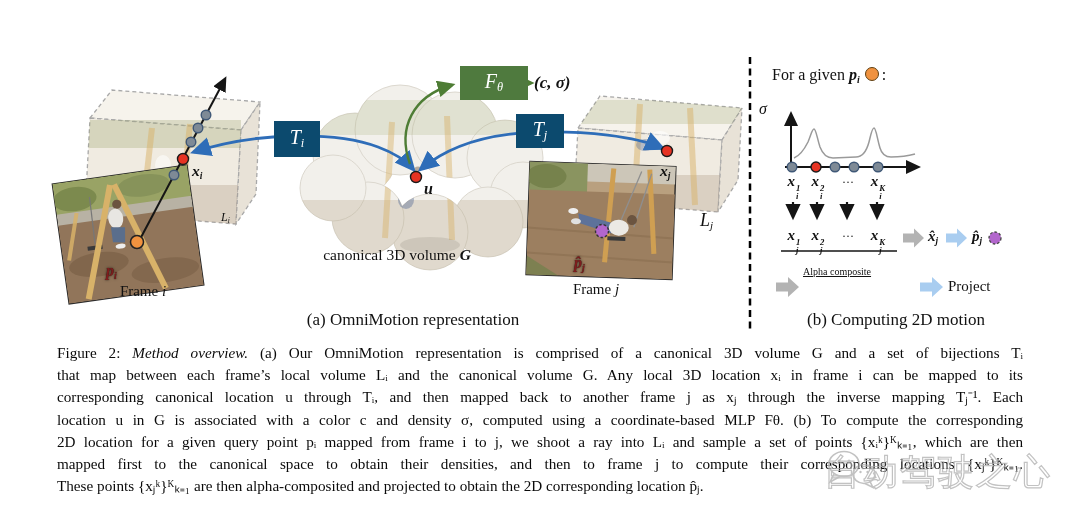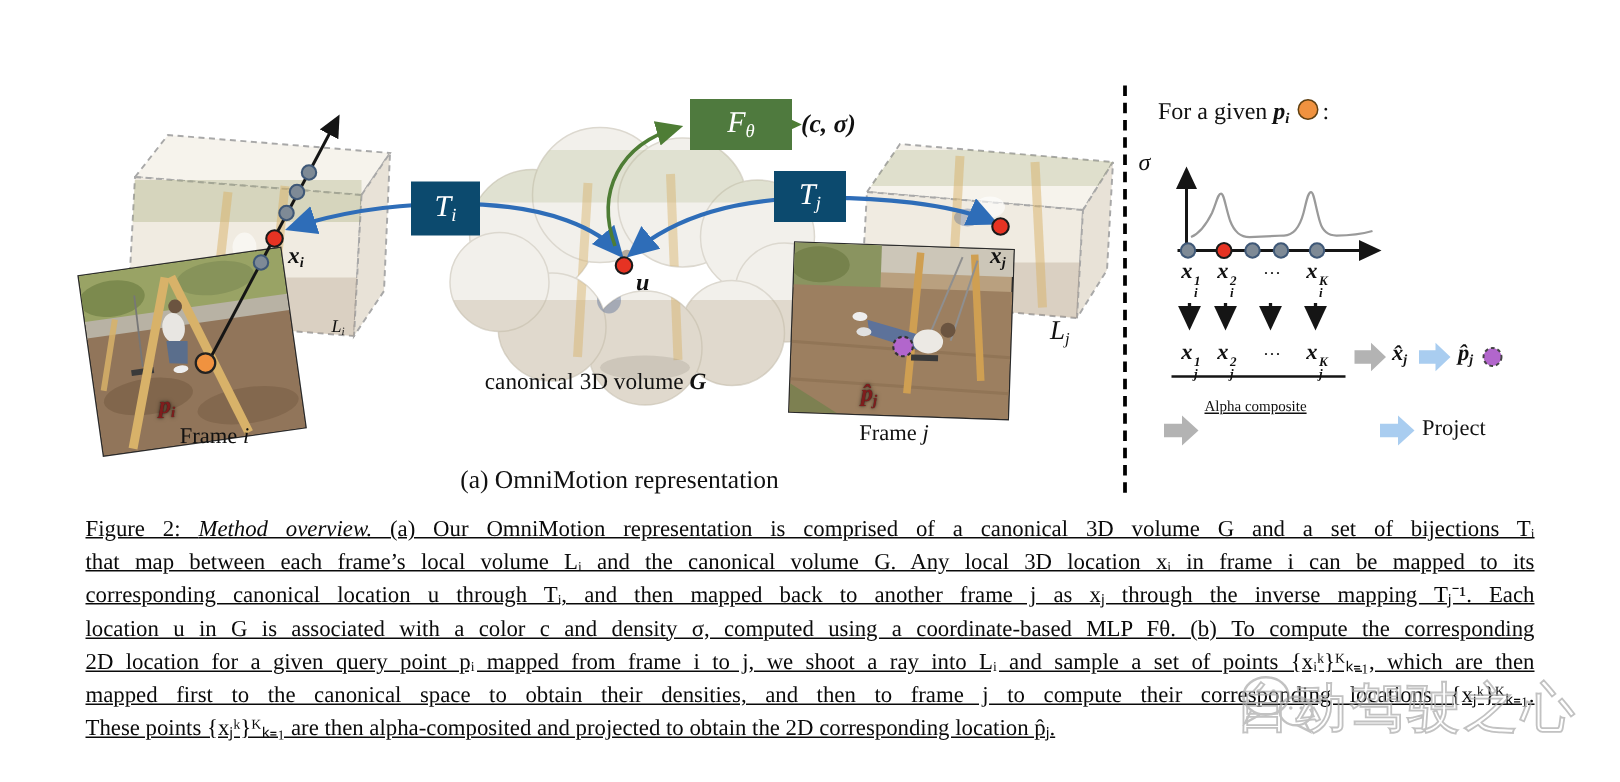--- a/index.html
+++ b/index.html
@@ -15,21 +15,21 @@
        line-height:1.02;font-style:italic;vertical-align:-0.52em;margin-left:1px;}
   .ctr{transform:translateX(-50%);}
   .wht{color:#7f1d1d;text-shadow:0 0 3px rgba(0,0,0,.55),0 0 1px rgba(0,0,0,.7);margin-top:28px;}
   .tbox{position:absolute;display:flex;align-items:center;justify-content:center;color:#fff;
         font-family:"Liberation Serif",serif;font-style:italic;font-size:20px;}
   .tbox .sub{color:#fff;}
   .box-blue{background:#0c4a6e;}
   .box-green{background:#4f7a3e;}
   .dot-inline{display:inline-block;width:12px;height:12px;border-radius:50%;
               background:#f0923f;border:1.5px solid #5f4012;vertical-align:-1px;margin:0 3px 0 5px;}
-  .caption{position:absolute;left:57px;top:342px;width:966px;font-size:15.2px;line-height:22.2px;color:#0a0a0a;text-decoration:underline;}
+  .caption{position:absolute;left:57px;top:342px;width:966px;font-size:15.2px;line-height:22.2px;color:#0a0a0a;}
   .cap-line{text-align:justify;text-align-last:justify;}
   .cap-last{text-align:left;}
   .watermark{position:absolute;left:824px;top:448px;display:flex;align-items:center;gap:6px;
              opacity:0.72;pointer-events:none;}
   .wm-text{font-family:"DejaVu Sans",sans-serif;font-size:36px;letter-spacing:2px;
            color:transparent;-webkit-text-stroke:1.2px #ababab;}
 </style>
 </head>
 <body>
 
@@ -309,20 +309,21 @@
 
     <div class="lb vec ctr" style="left:933px;top:228px;font-size:15px;">
       <span>x̂</span><span class="sub">j</span>
     </div>
     <div class="lb vec ctr" style="left:977px;top:228px;font-size:15px;">
       <span>p̂</span><span class="sub">j</span>
     </div>
 
     <div class="lb" style="left:803px;top:266px;font-size:10px;text-decoration:underline;">Alpha composite</div>
     <div class="lb" style="left:948px;top:278px;font-size:15px;">Project</div>
+    <div class="lb ctr" style="left:896px;top:311px;font-size:17px;">(b) Computing 2D motion</div>
   </div>
 
   <div class="caption">
     <div class="cap-line"><span>Figure 2: </span><span class="math">Method overview. </span><span>(a) Our OmniMotion representation is comprised of a canonical 3D volume G and a set of bijections Tᵢ</span></div>
     <div class="cap-line">that map between each frame’s local volume Lᵢ and the canonical volume G. Any local 3D location xᵢ in frame i can be mapped to its</div>
     <div class="cap-line">corresponding canonical location u through Tᵢ, and then mapped back to another frame j as xⱼ through the inverse mapping Tⱼ⁻¹. Each</div>
     <div class="cap-line">location u in G is associated with a color c and density σ, computed using a coordinate-based MLP Fθ. (b) To compute the corresponding</div>
     <div class="cap-line">2D location for a given query point pᵢ mapped from frame i to j, we shoot a ray into Lᵢ and sample a set of points {xᵢᵏ}ᴷₖ₌₁, which are then</div>
     <div class="cap-line">mapped first to the canonical space to obtain their densities, and then to frame j to compute their corresponding locations {xⱼᵏ}ᴷₖ₌₁.</div>
     <div class="cap-last">These points {xⱼᵏ}ᴷₖ₌₁ are then alpha-composited and projected to obtain the 2D corresponding location p̂ⱼ.</div>

